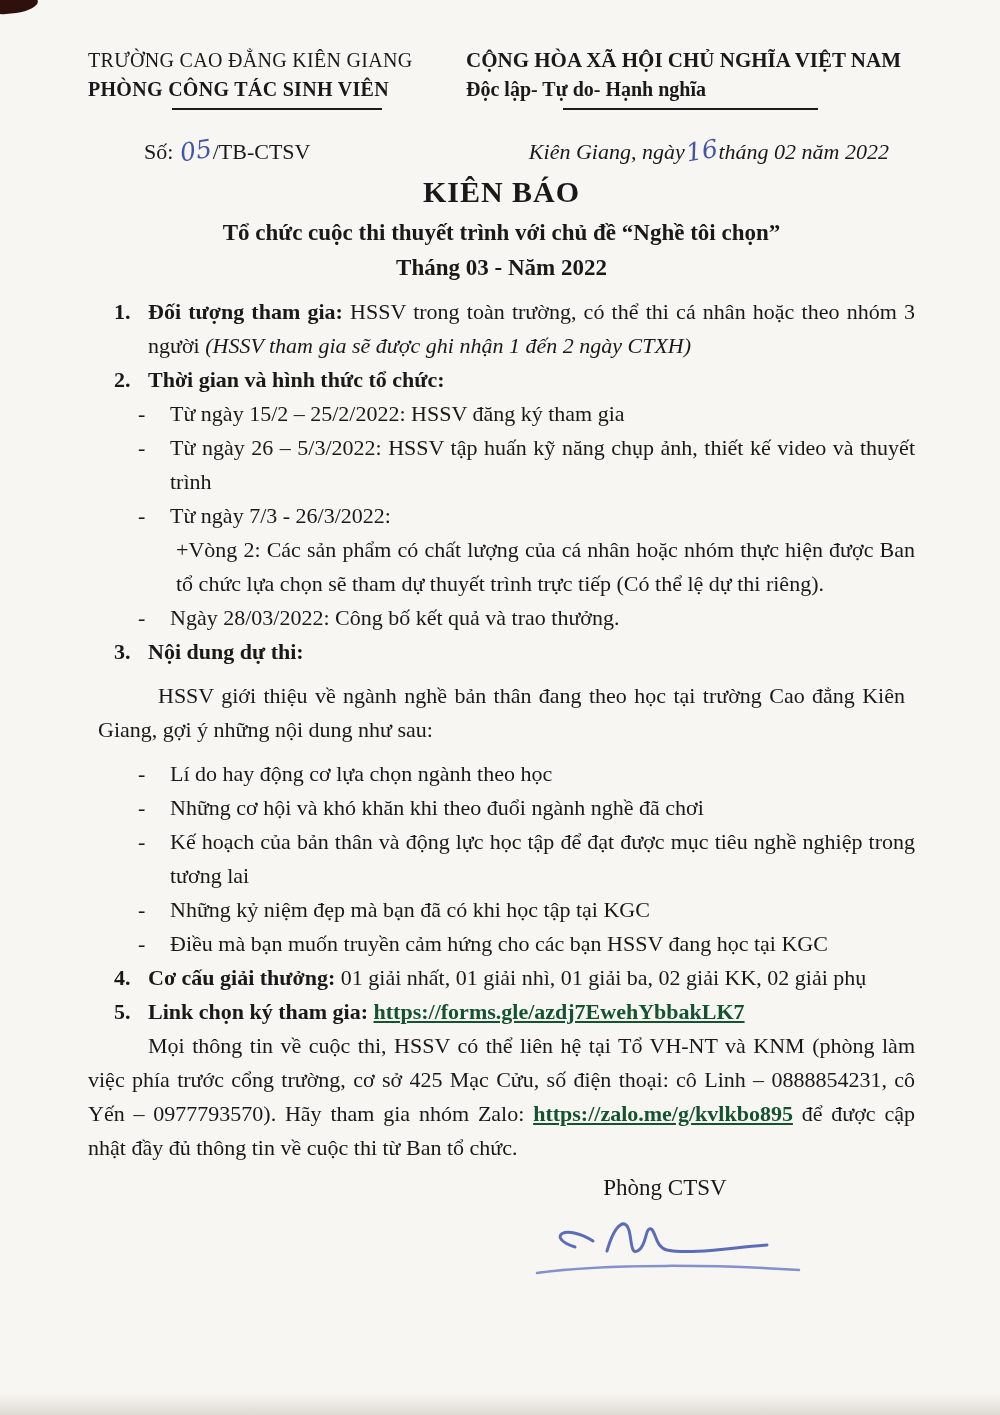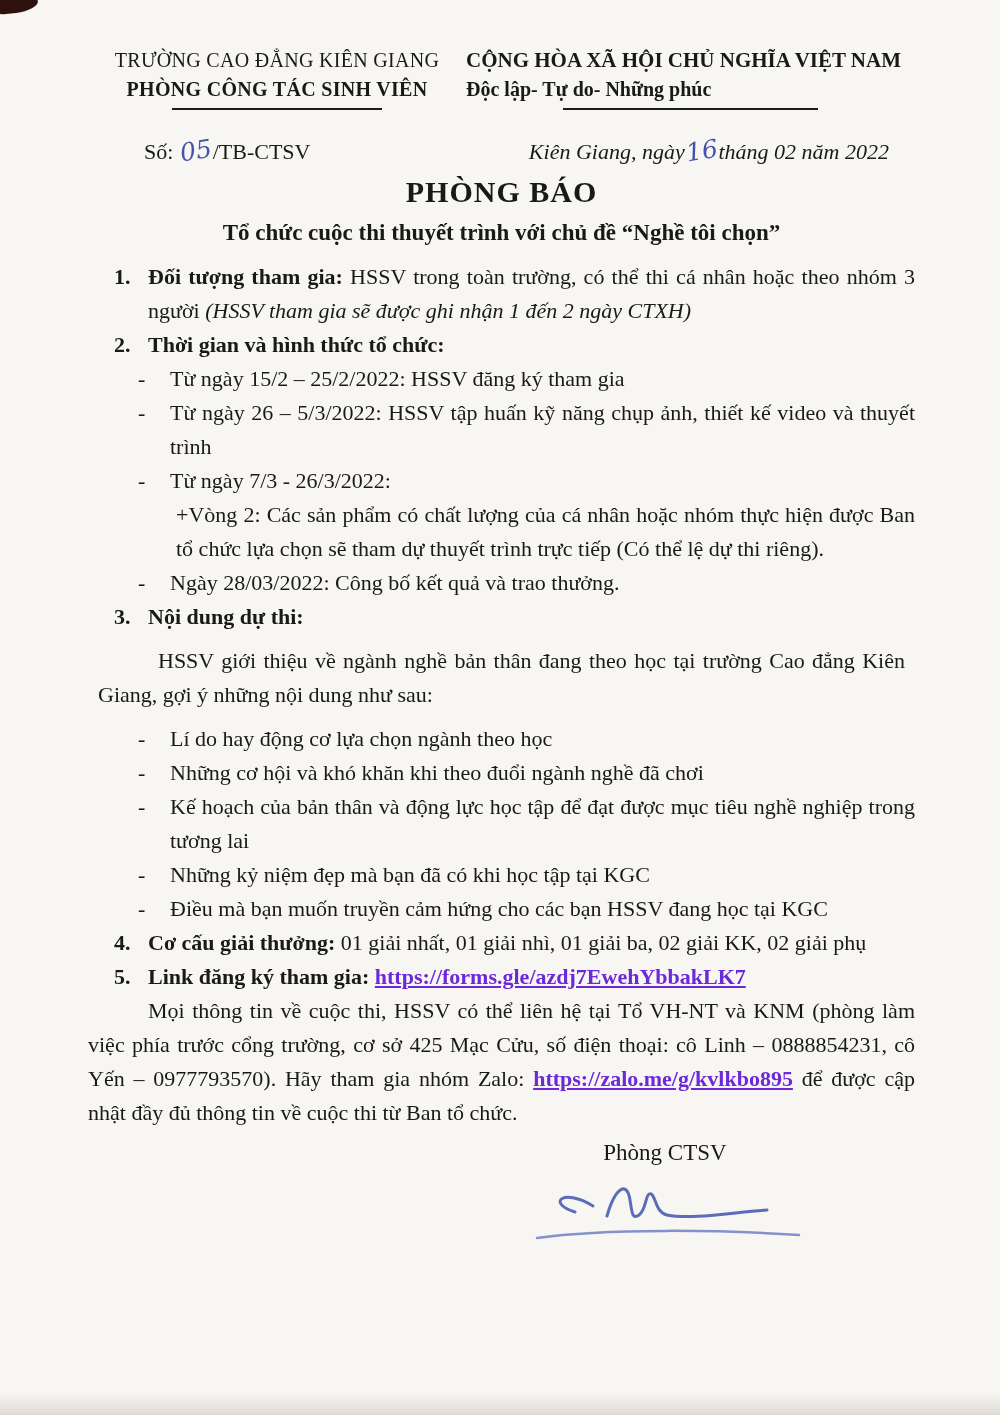--- a/index.html
+++ b/index.html
@@ -9,21 +9,21 @@
     font-family:"Liberation Serif","DejaVu Serif",serif;
   }
   .page::after{content:"";position:absolute;left:0;right:0;bottom:0;height:22px;
     background:linear-gradient(to bottom, rgba(247,246,243,0), #dedad3);pointer-events:none;}
   .artifact{position:absolute;top:-5px;left:-8px;width:46px;height:18px;
     background:#2e100d;border-radius:40% 60% 60% 40%;transform:rotate(-7deg);}
   .content{position:absolute;top:46px;left:88px;right:85px;}
 
   
   .hdr{display:flex;align-items:flex-start;}
-  .hdr-left{width:378px;text-align:center;}
+  .hdr-left{width:378px;text-align:left;}
   .hdr-right{flex:1;text-align:left;}
   .h-l1{font-size:20px;line-height:28px;letter-spacing:0.3px;}
   .h-l2{font-size:20px;line-height:30px;font-weight:bold;letter-spacing:0.3px;}
   .h-r1{font-size:21px;line-height:28px;font-weight:bold;}
   .h-r2{font-size:20px;line-height:30px;font-weight:bold;}
   .rule{height:0;border-top:2px solid #1c1c1c;margin:4px auto 0;}
   .rule-left{width:210px;}
   .rule-right{width:255px;}
 
   
@@ -36,21 +36,21 @@
   
   .title{margin-top:10px;text-align:center;font-weight:bold;font-size:30px;line-height:34px;letter-spacing:1px;}
   .sub1{margin-top:9px;text-align:center;font-weight:bold;font-size:23px;line-height:30px;}
   .sub2{margin-top:5px;text-align:center;font-weight:bold;font-size:23px;line-height:30px;}
 
   
   .body{margin-top:12px;font-size:22px;line-height:34px;text-align:justify;}
   .intro{text-indent:60px;}
   .b{font-weight:bold;}
   .it{font-style:italic;}
-  .link{font-weight:bold;text-decoration:underline;color:#6d28d9;}
+  .link{font-weight:bold;text-decoration:underline;color:#14532d;}
   .ni{display:flex;}
   .ni .num{flex:none;width:34px;margin-left:26px;font-weight:bold;}
   .ni .nc{flex:1;text-align:justify;}
   .di{display:flex;}
   .di .dm{flex:none;width:32px;margin-left:50px;}
   .di .dc{flex:1;text-align:justify;}
   .plus{margin-left:88px;text-align:justify;}
   .closing{text-indent:60px;}
 
   
@@ -66,36 +66,37 @@
   <div class="content">
 
     <div class="hdr">
       <div class="hdr-left">
         <div class="h-l1">TRƯỜNG CAO ĐẲNG KIÊN GIANG</div>
         <div class="h-l2">PHÒNG CÔNG TÁC SINH VIÊN</div>
         <div class="rule rule-left"></div>
       </div>
       <div class="hdr-right">
         <div class="h-r1">CỘNG HÒA XÃ HỘI CHỦ NGHĨA VIỆT NAM</div>
-        <div class="h-r2">Độc lập- Tự do- Những phúc</div>
+        <div class="h-r2">Độc lập- Tự do- Hạnh nghĩa</div>
         <div class="rule rule-right"></div>
       </div>
     </div>
 
     <div class="ref-row">
       <div class="ref-no">
         <span>Số: </span><span class="hand">05</span><span>/TB-CTSV</span>
       </div>
       <div class="date-line">
         <span>Kiên Giang, ngày</span><span class="hand">16</span><span>tháng 02 năm 2022</span>
       </div>
     </div>
 
-    <div class="title">PHÒNG BÁO</div>
+    <div class="title">KIÊN BÁO</div>
     <div class="sub1">Tổ chức cuộc thi thuyết trình với chủ đề “Nghề tôi chọn”</div>
+    <div class="sub2">Tháng 03 - Năm 2022</div>
 
     <div class="body">
 
       <div class="ni">
         <span class="num">1.</span>
         <span class="nc"><span class="b">Đối tượng tham gia:</span><span> HSSV trong toàn trường, có thể thi cá nhân hoặc theo nhóm 3 người </span><span class="it">(HSSV tham gia sẽ được ghi nhận 1 đến 2 ngày CTXH)</span></span>
       </div>
 
       <div class="ni">
         <span class="num">2.</span>
@@ -145,21 +146,21 @@
         <span class="dc">Điều mà bạn muốn truyền cảm hứng cho các bạn HSSV đang học tại KGC</span>
       </div>
 
       <div class="ni">
         <span class="num">4.</span>
         <span class="nc"><span class="b">Cơ cấu giải thưởng:</span><span> 01 giải nhất, 01 giải nhì, 01 giải ba, 02 giải KK, 02 giải phụ</span></span>
       </div>
 
       <div class="ni">
         <span class="num">5.</span>
-        <span class="nc"><span class="b">Link đăng ký tham gia: </span><span class="link">https://forms.gle/azdj7EwehYbbakLK7</span></span>
+        <span class="nc"><span class="b">Link chọn ký tham gia: </span><span class="link">https://forms.gle/azdj7EwehYbbakLK7</span></span>
       </div>
 
       <p class="closing" style="margin:0;"><span>Mọi thông tin về cuộc thi, HSSV có thể liên hệ tại Tổ VH-NT và KNM (phòng làm việc phía trước cổng trường, cơ sở 425 Mạc Cửu, số điện thoại: cô Linh – 0888854231, cô Yến – 0977793570). Hãy tham gia nhóm Zalo: </span><span class="link">https://zalo.me/g/kvlkbo895</span><span> để được cập nhật đầy đủ thông tin về cuộc thi từ Ban tổ chức.</span></p>
     </div>
 
     <div class="sig">
       <div class="sig-dept">Phòng CTSV</div>
       <svg class="sig-svg" width="300" height="86" viewBox="0 0 300 86">
         <path d="M78,38 C50,20 30,34 60,44" fill="none" stroke="#5b6cb8" stroke-width="3" stroke-linecap="round"></path>
         <path d="M92,48 C100,20 112,12 115,32 C117,44 117,52 124,47 C132,41 130,24 136,26 C141,28 140,44 152,47 C176,52 220,44 252,42" fill="none" stroke="#5b6cb8" stroke-width="3" stroke-linecap="round"></path>

